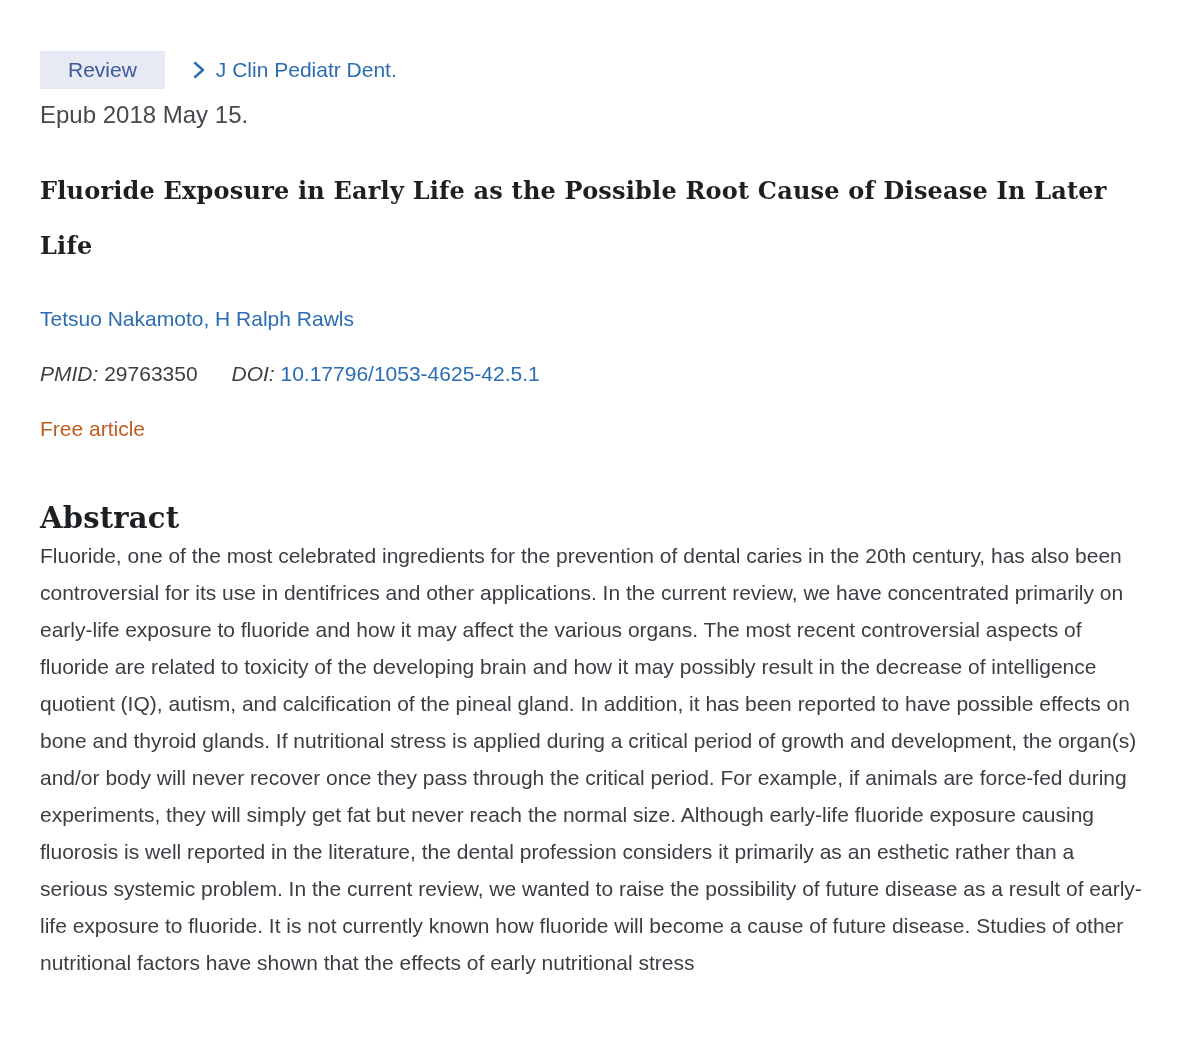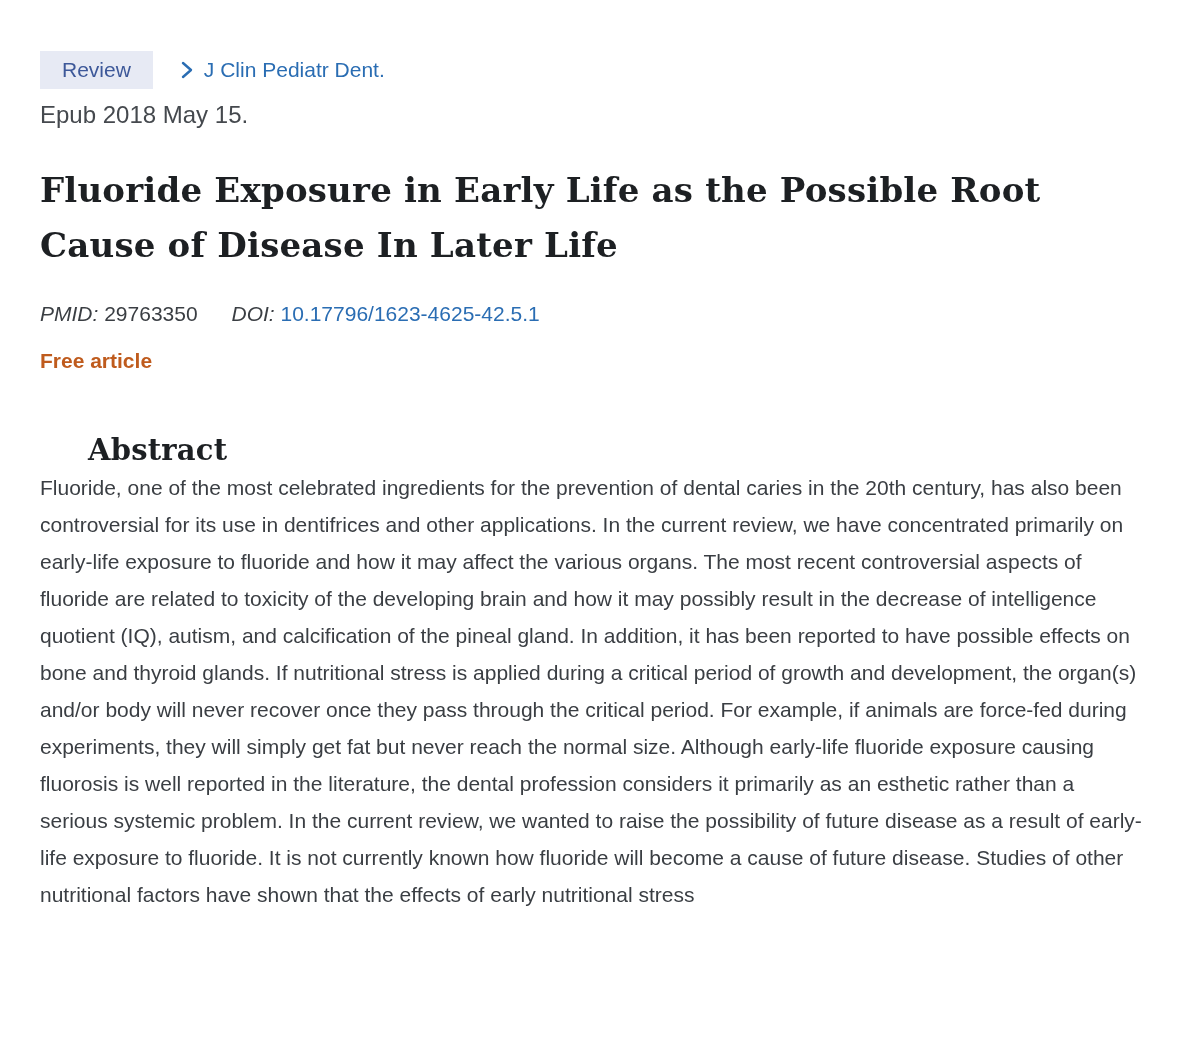--- a/index.html
+++ b/index.html
@@ -10,42 +10,42 @@
     --text-heading:#1d2023;
     --text-body:#3a3e43;
     --text-cite:#45494e;
   }
   *{margin:0;padding:0;box-sizing:border-box;}
   html,body{width:1200px;height:1054px;overflow:hidden;background:#ffffff;}
   body{font-family:"Liberation Sans","DejaVu Sans",sans-serif;color:var(--text-body);}
   .page{padding:50px 40px 0 40px;}
 
   .citation-row{display:flex;align-items:center;font-size:21px;line-height:40px;color:var(--text-cite);flex-wrap:nowrap;white-space:nowrap;}
-  .badge{display:inline-block;background:var(--badge-bg);color:var(--badge-text);padding:5px 22px;font-size:21px;line-height:28px;}
+  .badge{display:inline-block;background:var(--badge-bg);color:var(--badge-text);padding:5px 28px;font-size:21px;line-height:28px;}
   .chevron{display:inline-flex;align-items:center;margin:0 10px 0 26px;color:var(--link-blue);}
   .chevron svg{display:block;}
   a{text-decoration:none;cursor:pointer;}
   .journal-link{color:var(--link-blue);margin-right:24px;}
   .cite-details{color:var(--text-cite);}
   .epub{font-size:24px;color:var(--text-cite);margin-top:10px;line-height:30px;}
 
-  .title{font-family:"DejaVu Serif","Liberation Serif",serif;font-weight:700;font-size:34px;line-height:55px;color:var(--text-heading);margin-top:33px;max-width:1075px;letter-spacing:0.2px;}
+  .title{font-family:"DejaVu Serif","Liberation Serif",serif;font-weight:700;font-size:24px;line-height:55px;color:var(--text-heading);margin-top:33px;max-width:1075px;letter-spacing:0.2px;}
 
   .authors{margin-top:32px;font-size:21px;line-height:28px;color:var(--link-blue);}
   .authors a{color:var(--link-blue);}
 
   .ids-row{margin-top:27px;font-size:21px;line-height:28px;color:var(--text-body);}
   .ids-row .label{color:var(--text-body);font-style:italic;}
   .ids-row .pmid-value{color:var(--text-body);}
   .doi-group{margin-left:28px;}
   .doi-link{color:var(--link-blue);}
 
-  .free-article{margin-top:19px;font-size:21px;line-height:28px;font-weight:700;color:var(--free-article);}
+  .free-article{margin-top:27px;font-size:21px;line-height:28px;font-weight:400;color:var(--free-article);}
 
-  .abstract-heading{font-family:"DejaVu Serif","Liberation Serif",serif;font-weight:700;font-size:29px;line-height:38px;color:var(--text-heading);margin-top:56px;letter-spacing:0.2px;margin-left:48px;}
+  .abstract-heading{font-family:"DejaVu Serif","Liberation Serif",serif;font-weight:700;font-size:29px;line-height:38px;color:var(--text-heading);margin-top:56px;letter-spacing:0.2px;}
 
   .abstract-text{font-size:21px;line-height:37px;color:var(--text-body);max-width:1105px;}
 </style>
 </head>
 <body>
 
 <div class="page">
 
   <div class="citation-row">
     <span class="badge">Review</span>
@@ -54,27 +54,30 @@
         <path d="M4 3 L12 10 L4 17" stroke="currentColor" stroke-width="2.4" stroke-linecap="round" stroke-linejoin="round" fill="none"></path>
       </svg>
     </span>
     <a class="journal-link">J Clin Pediatr Dent.</a>
   </div>
 
   <div class="epub">Epub 2018 May 15.</div>
 
   <h1 class="title">Fluoride Exposure in Early Life as the Possible Root Cause of Disease In Later Life</h1>
 
+  <div class="authors">
+    <a>Tetsuo Nakamoto, H Ralph Rawls</a>
+  </div>
 
   <div class="ids-row">
     <span class="label">PMID:</span>
     <span class="pmid-value">29763350</span>
     <span class="doi-group">
       <span class="label">DOI:</span>
-      <a class="doi-link">10.17796/1623-4625-42.5.1</a>
+      <a class="doi-link">10.17796/1053-4625-42.5.1</a>
     </span>
   </div>
 
   <div class="free-article">Free article</div>
 
   <h2 class="abstract-heading">Abstract</h2>
 
   <p class="abstract-text">Fluoride, one of the most celebrated ingredients for the prevention of dental caries in the 20th century, has also been controversial for its use in dentifrices and other applications. In the current review, we have concentrated primarily on early-life exposure to fluoride and how it may affect the various organs. The most recent controversial aspects of fluoride are related to toxicity of the developing brain and how it may possibly result in the decrease of intelligence quotient (IQ), autism, and calcification of the pineal gland. In addition, it has been reported to have possible effects on bone and thyroid glands. If nutritional stress is applied during a critical period of growth and development, the organ(s) and/or body will never recover once they pass through the critical period. For example, if animals are force-fed during experiments, they will simply get fat but never reach the normal size. Although early-life fluoride exposure causing fluorosis is well reported in the literature, the dental profession considers it primarily as an esthetic rather than a serious systemic problem. In the current review, we wanted to raise the possibility of future disease as a result of early-life exposure to fluoride. It is not currently known how fluoride will become a cause of future disease. Studies of other nutritional factors have shown that the effects of early nutritional stress</p>
 
 </div>

